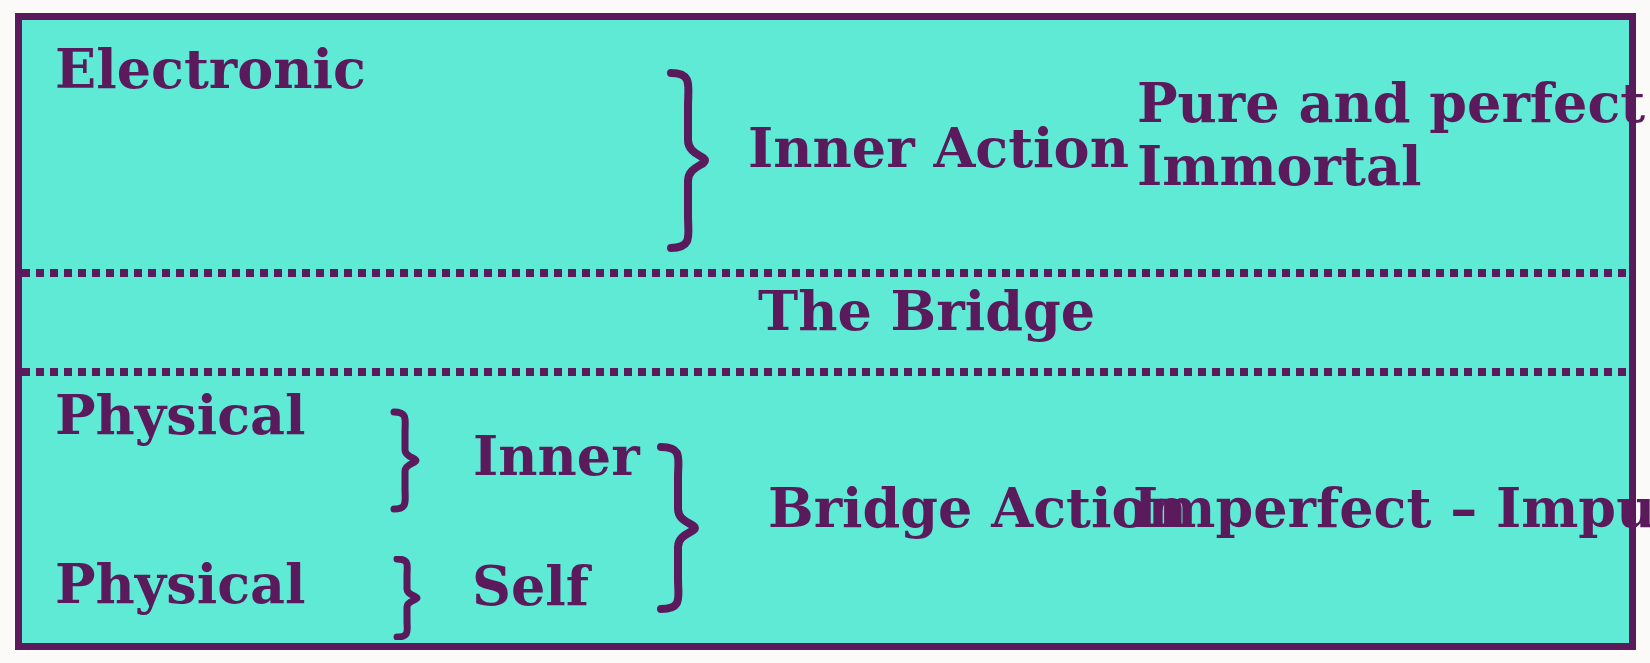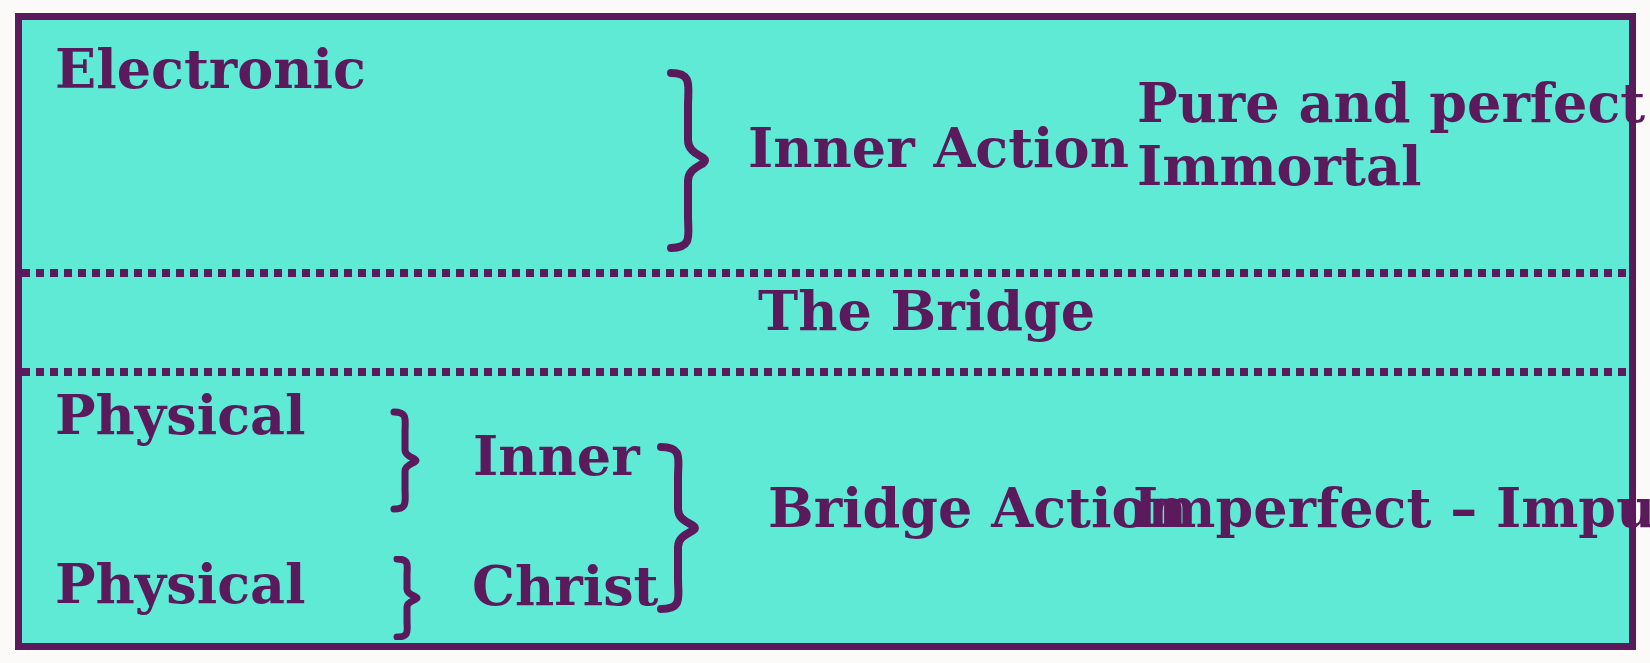--- a/index.html
+++ b/index.html
@@ -95,21 +95,21 @@
     <div class="txt" style="left:451px; top:404px;">Inner</div>
 
     <div class="txt" style="left:33px; top:532px;">Physical</div>
 
     <div class="brace" style="left:371px; top:536px;">
       <svg width="28" height="84" viewBox="0 0 28 84">
         <path stroke-width="7" d="M 4,3 C 17,3 14,10 14,19 L 14,33 C 14,39 24,40 24,42 C 24,44 14,45 14,51 L 14,65 C 14,74 17,81 4,81"></path>
       </svg>
     </div>
 
-    <div class="txt" style="left:450px; top:534px;">Christ</div>
+    <div class="txt" style="left:450px; top:534px;">Self</div>
 
     <div class="brace" style="left:633px; top:422px;">
       <svg width="45" height="172" viewBox="0 0 45 172">
         <path stroke-width="8" d="M 6,5 C 28,5 23,17 23,35 L 23,67 C 23,80 40,82 40,86 C 40,90 23,92 23,105 L 23,137 C 23,155 28,167 6,167"></path>
       </svg>
     </div>
 
     <div class="txt" style="left:746px; top:456px;">Bridge Action</div>
 
     <div class="txt" style="left:1111px; top:456px;">Imperfect – Impure</div>

